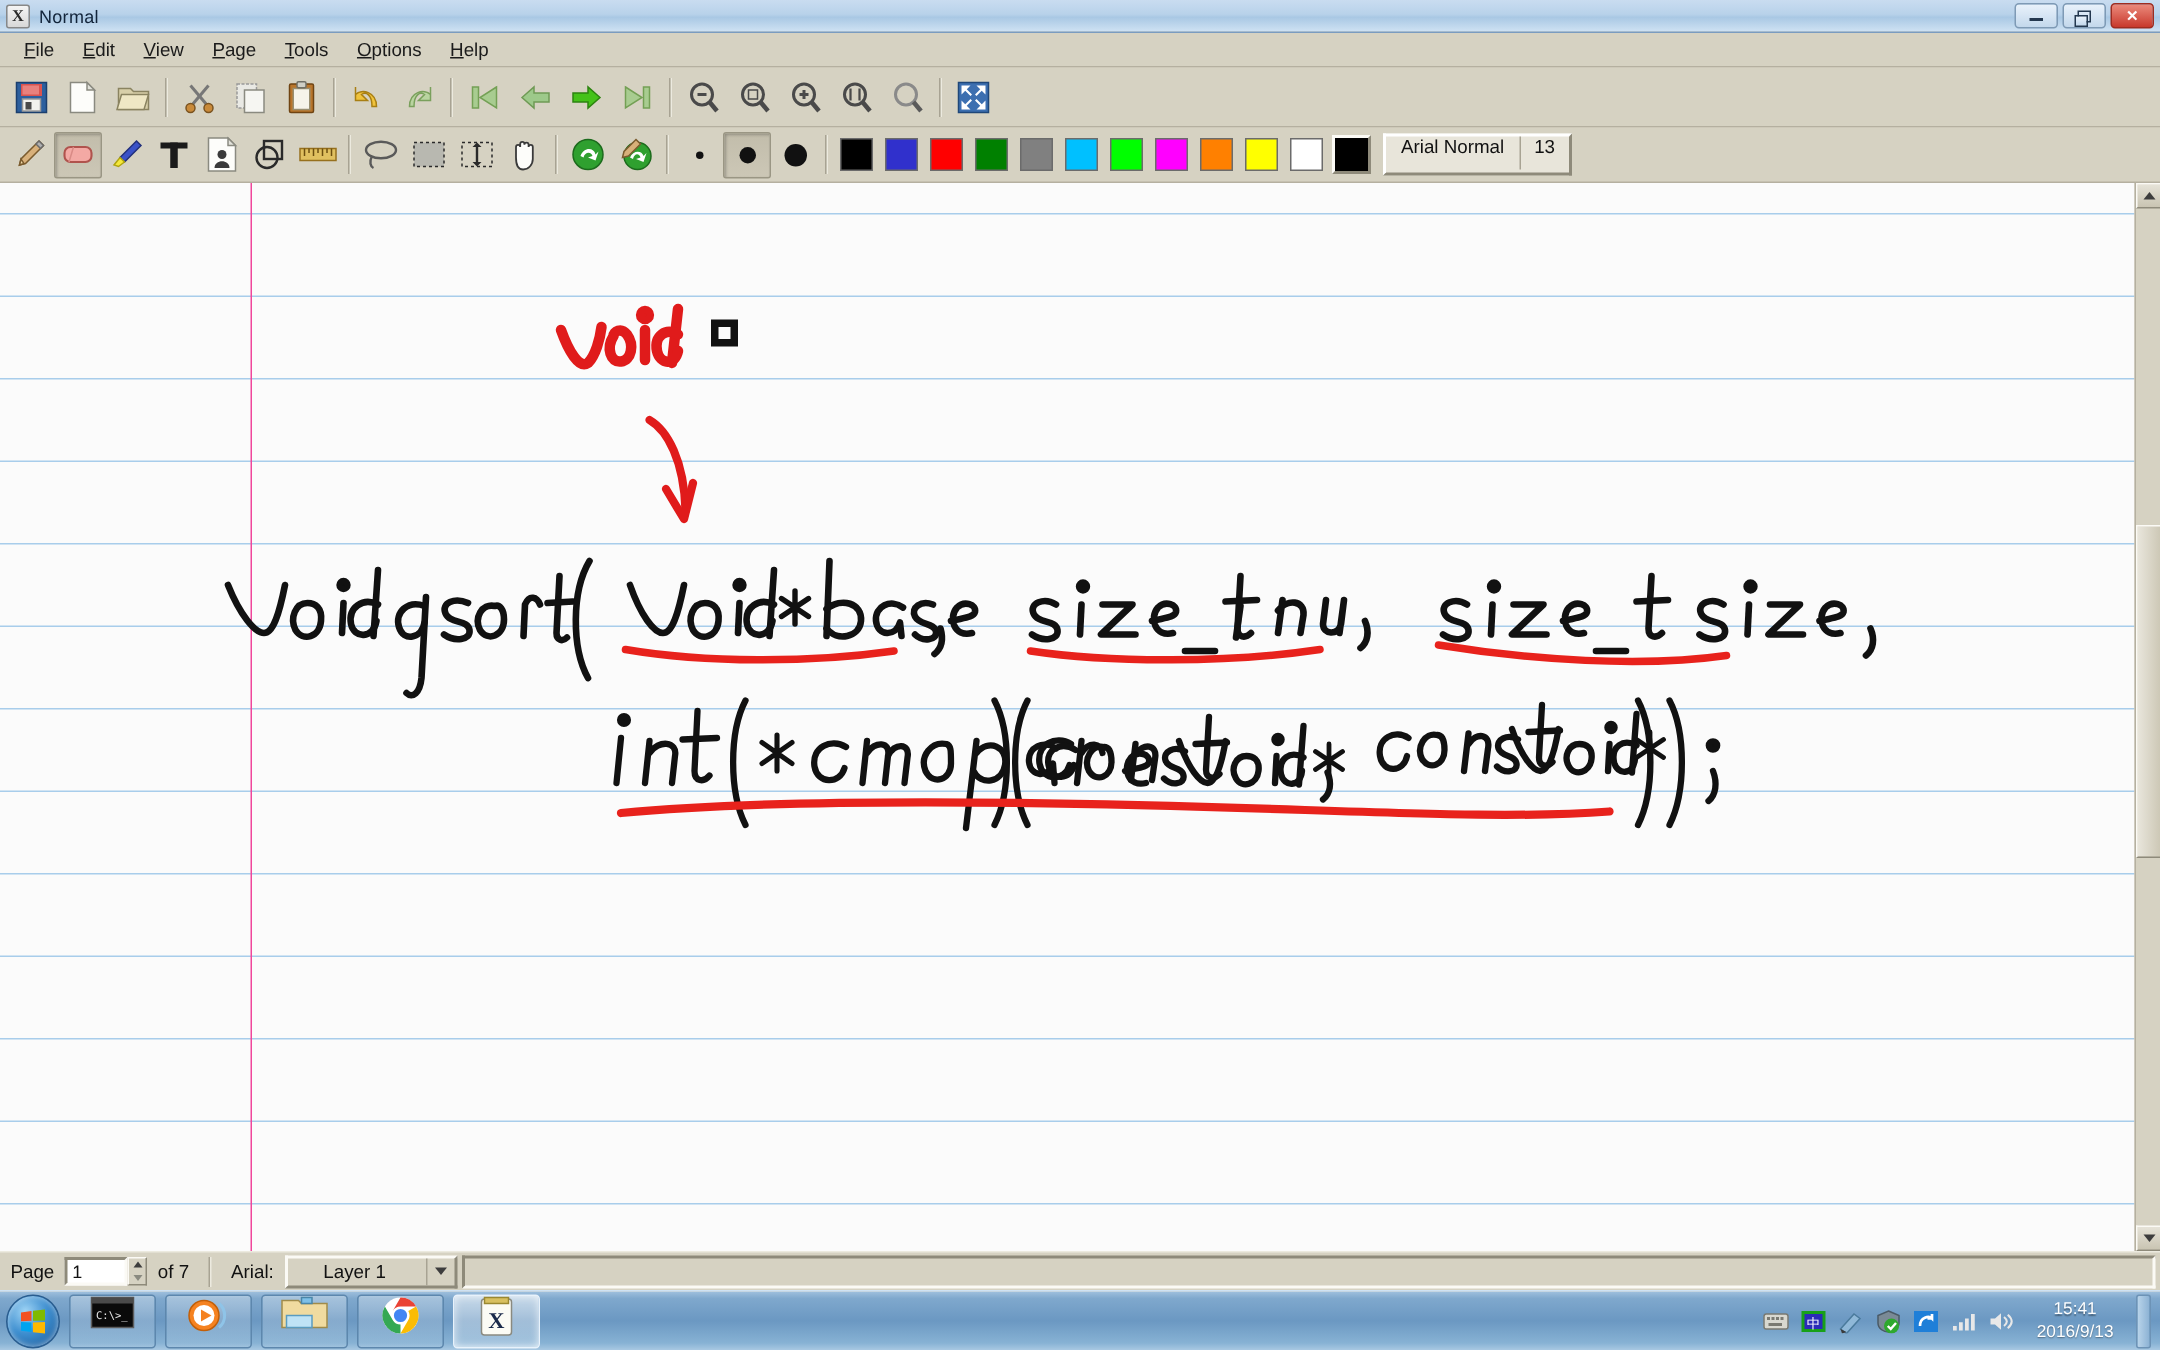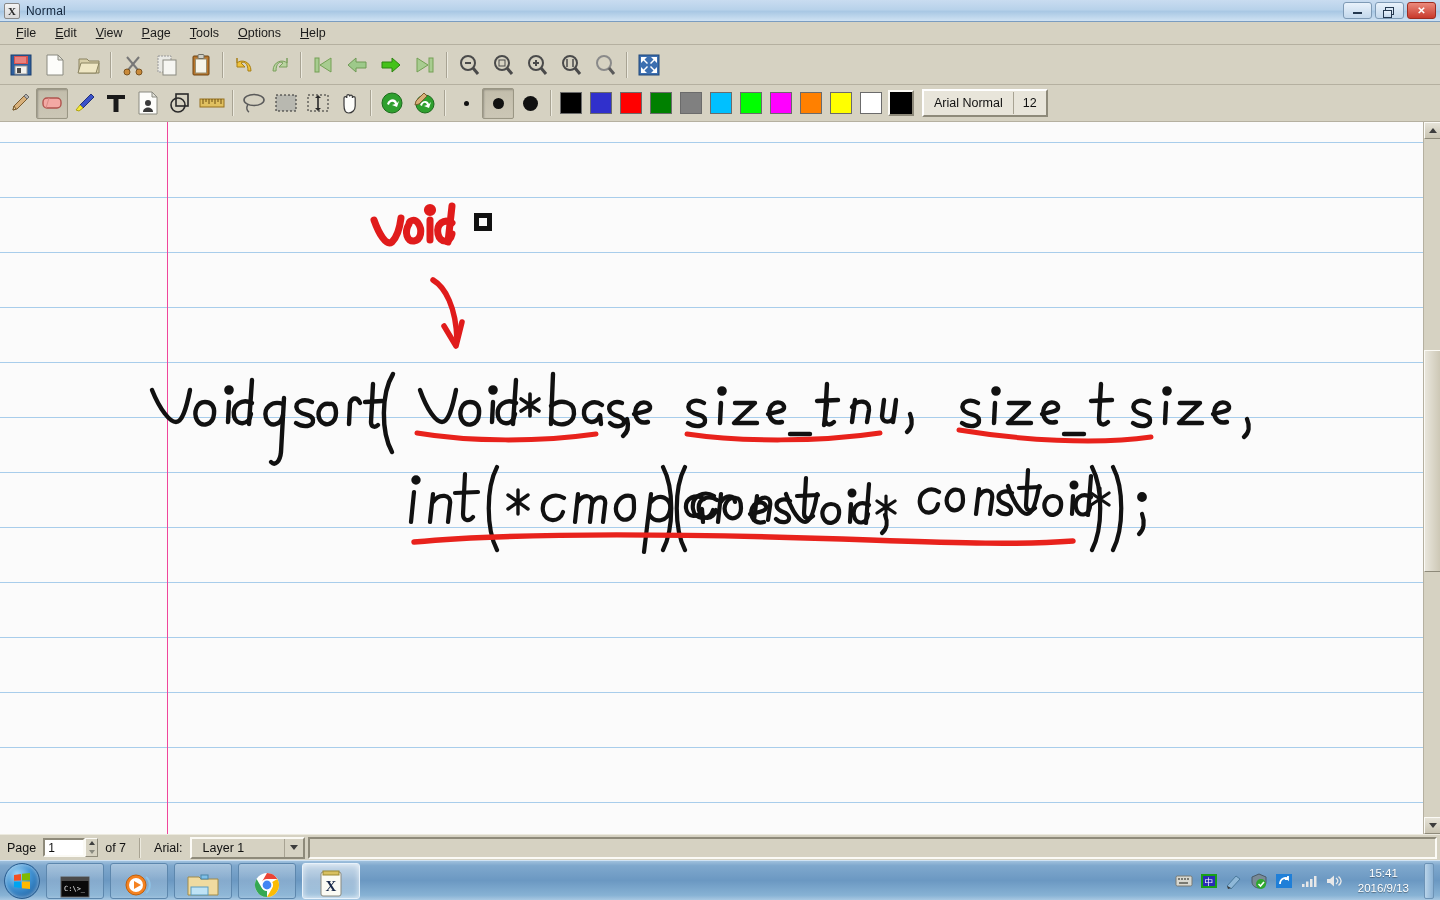--- a/index.html
+++ b/index.html
@@ -77,21 +77,21 @@
   .sep { width: 2px; height: 26px; margin: 0 4px;
          border-left: 1px solid #a8a393; border-right: 1px solid #eceadf; }
 
   svg { display: block; }
 
   
   .swatch { width: 22px; height: 22px; border: 1px solid #6b6b6b; }
   .swatchbtn { width: 30px; height: 31px; display:flex; align-items:center; justify-content:center; }
 
   .fontbox {
-    margin-left: 6px; height: 28px; display: flex; align-items: center;
+    margin-left: 6px; height: 28px; display: flex; align-items: flex-start;
     border: 2px solid; border-color: #ffffff #8e8a7a #8e8a7a #ffffff;
     background: #e8e5da;
   }
   .fontname { font-size: 12.5px; padding: 0 10px; color: #111; }
   .fontdiv { width: 1px; height: 22px; background: #a8a393; }
   .fontsize { font-size: 12.5px; padding: 0 9px; color: #111; }
 
   
   .canvas-area {
     position: absolute; left: 0; top: 122px; width: 1440px; height: 712px;
@@ -155,21 +155,21 @@
     background: #d6d2c2; border: 1px solid; border-color: #fbfaf5 #8e8a7a #8e8a7a #fbfaf5;
   }
   .spin > div { flex: 1; display: flex; align-items: center; justify-content: center; }
   .vsep { width: 2px; height: 20px; margin: 0 6px;
           border-left: 1px solid #a8a393; border-right: 1px solid #eceadf; }
   .layerbox {
     height: 22px; min-width: 115px; display: flex; align-items: center;
     justify-content: space-between;
     background: #d6d2c2;
     border: 2px solid; border-color: #fbfaf5 #8e8a7a #8e8a7a #fbfaf5;
-    padding-left: 11px;
+    padding-left: 24px;
   }
   .layerbox .lbl { font-size: 12.5px; color: #111; }
   .arrowbtn { width: 19px; height: 18px; display:flex;align-items:center;justify-content:center;
               border-left: 1px solid #a8a393; }
   .statusfield {
     flex: 1; height: 22px; margin: 0 3px;
     border: 2px solid; border-color: #8e8a7a #fbfaf5 #fbfaf5 #8e8a7a;
     background: #d6d2c2;
   }
 
@@ -182,21 +182,21 @@
   .startorb {
     width: 36px; height: 36px; margin-left: 4px; border-radius: 50%;
     background: radial-gradient(circle at 35% 30%, #9fd4f5 0%, #3e8fd0 45%, #15508f 100%);
     border: 1px solid #2a5d8f; display: flex; align-items: center; justify-content: center;
     box-shadow: 0 0 4px rgba(255,255,255,.6) inset;
   }
   .tbapp {
     width: 58px; height: 36px; margin-left: 6px;
     border: 1px solid #5d87ad; border-radius: 3px;
     background: linear-gradient(to bottom, rgba(255,255,255,.30), rgba(255,255,255,.05));
-    display: flex; align-items: flex-end; justify-content: center; text-decoration: underline;
+    display: flex; align-items: flex-start; justify-content: center; text-decoration: underline;
   }
   .tbapp.active {
     background: linear-gradient(to bottom, rgba(255,255,255,.55), rgba(255,255,255,.18));
     border-color: #e8f2fb;
     box-shadow: inset 0 0 6px rgba(255,255,255,.7);
   }
   .tray { margin-left: auto; display: flex; align-items: center; gap: 7px; padding-right: 6px; }
   .clock { text-align: center; color: #fff; font-size: 11.5px; line-height: 15px; margin: 0 8px;
            text-shadow: 0 1px 1px rgba(0,0,0,.4); }
   .showdesk { width: 10px; height: 36px; background: linear-gradient(to right,#b9d4ea,#8cb2d4);
@@ -539,21 +539,21 @@
     <div class="swatchbtn">
         <div class="swatch" style="background:#ffffff"></div>
       </div>
     <div class="swatchbtn">
       <div class="swatch" style="background:#000000;width:26px;height:26px;border:2px solid;border-color:#fbfaf5 #8e8a7a #8e8a7a #fbfaf5;"></div>
     </div>
 
     <div class="fontbox">
       <div class="fontname">Arial Normal</div>
       <div class="fontdiv"></div>
-      <div class="fontsize">12</div>
+      <div class="fontsize">13</div>
     </div>
   </div>
 
   <div class="canvas-area">
     <div class="page">
 
       <div class="rule" style="top:20px"></div>
       <div class="rule" style="top:75px"></div>
       <div class="rule" style="top:130px"></div>
       <div class="rule" style="top:185px"></div>

